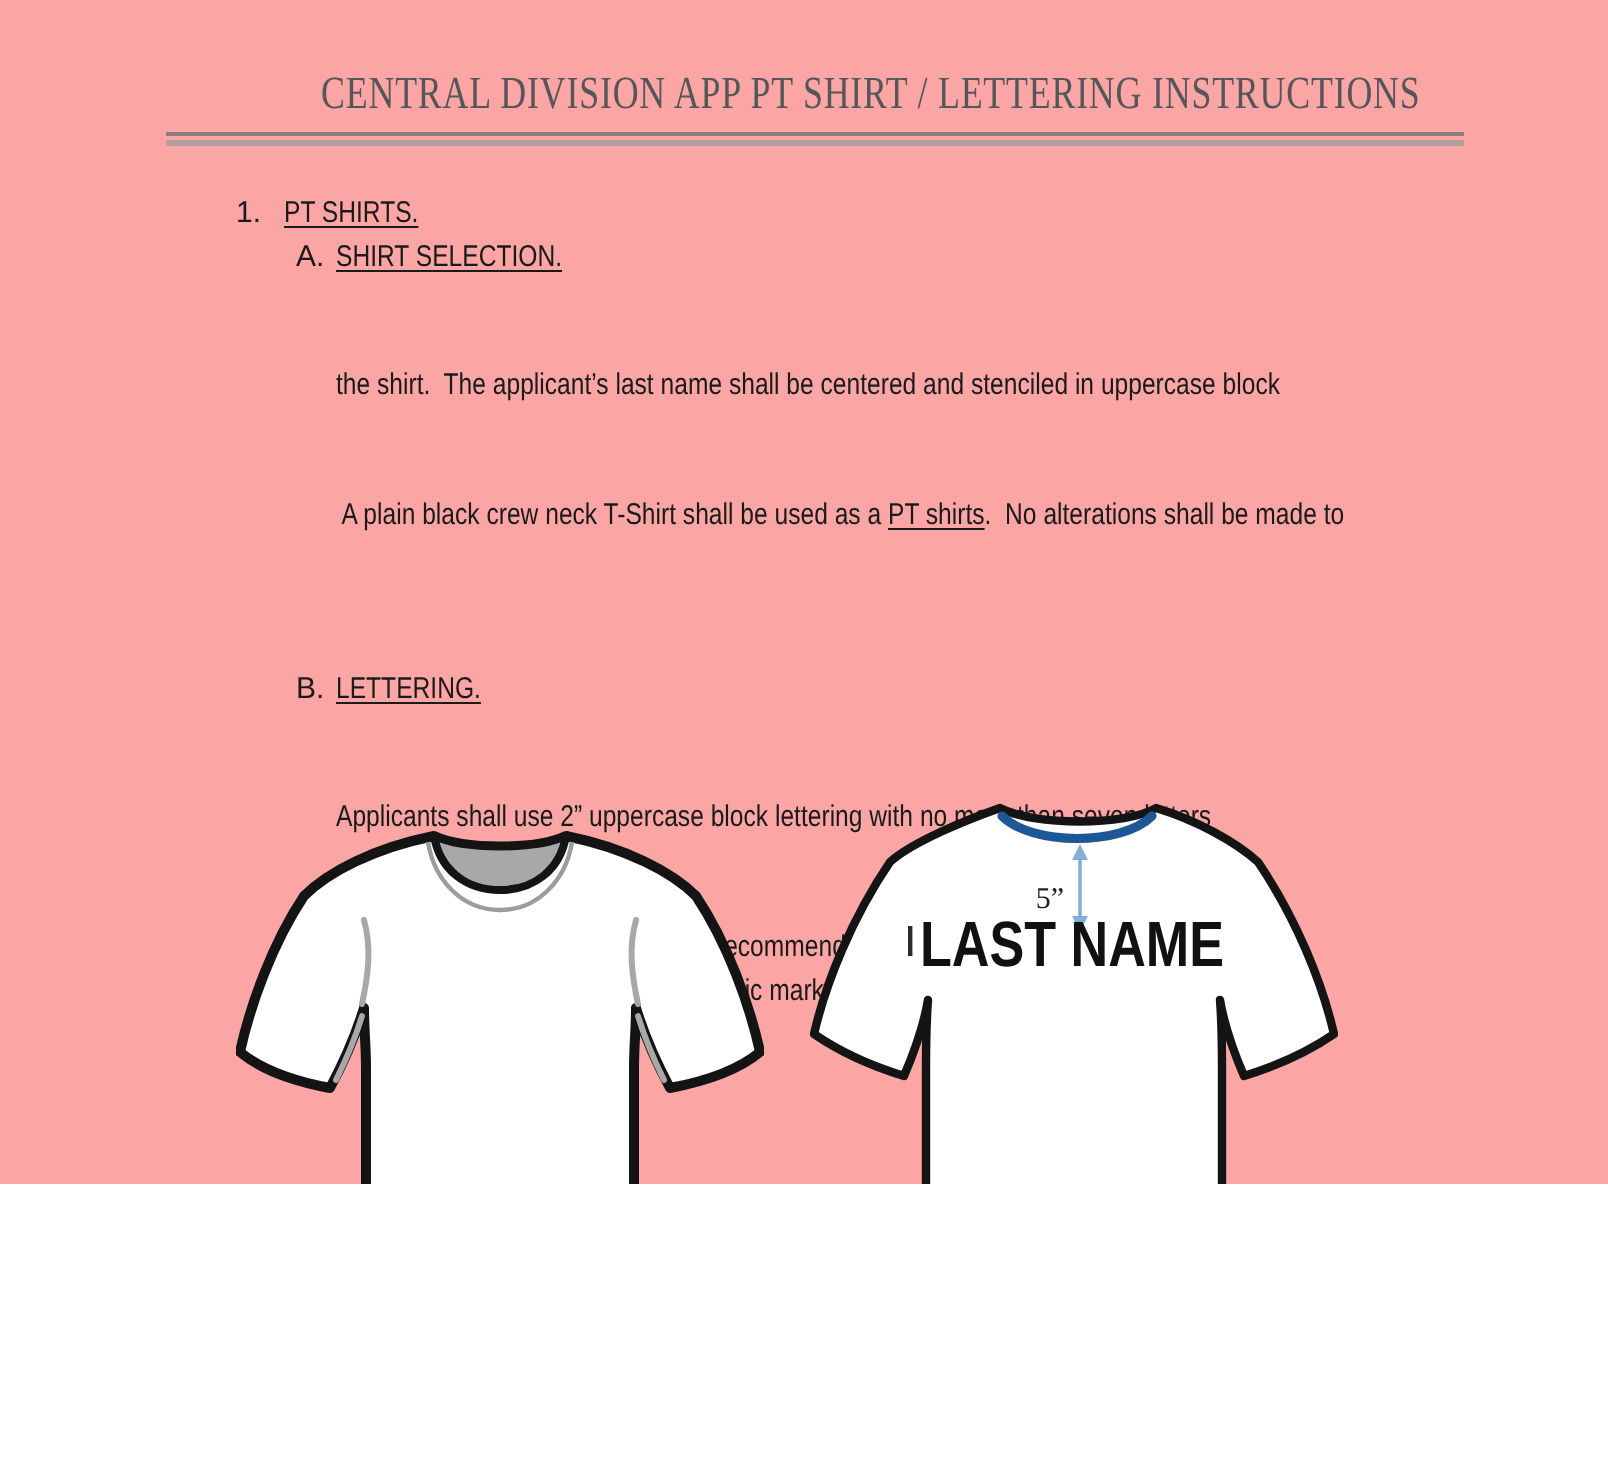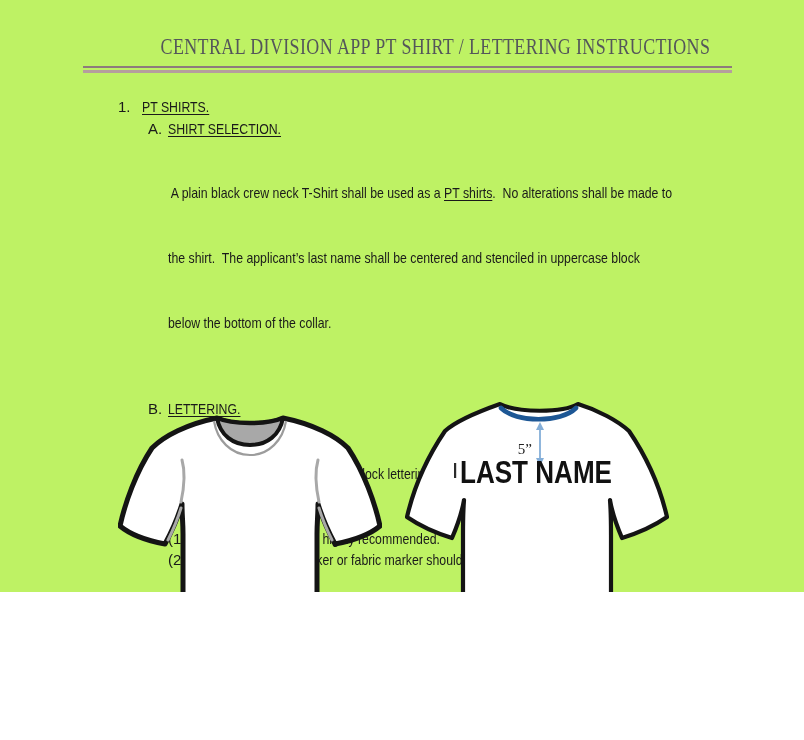--- a/index.html
+++ b/index.html
@@ -1,19 +1,19 @@
 <!DOCTYPE html>
 <html><head>
 <meta charset="utf-8">
 <style>
   html,body{margin:0;padding:0;background:#ffffff;}
   .page{
     position:relative;
     width:804px;height:592px;
-    background:#bef264;
+    background:#fca5a5;
     font-family:"Liberation Sans",sans-serif;
     color:#1a1a1a;
     overflow:hidden;
   }
   
   .title-wrap{
     position:absolute;left:83px;top:34px;width:649px;
     text-align:center;white-space:nowrap;
   }
   .title{
@@ -81,23 +81,22 @@
       <span class="num">1.</span>
       <span class="scale u">PT SHIRTS.</span>
     </div>
 
     <div class="row row-sub">
       <span class="num">A.</span>
       <span class="scale u">SHIRT SELECTION.</span>
     </div>
 
     <div class="para">
+      <div class="line"><span class="scale">the shirt.  The applicant’s last name shall be centered and stenciled in uppercase block</span></div>
       <div class="line"><span class="scale"><span> A plain black crew neck T-Shirt shall be used as a </span><span class="u">PT shirts</span><span>.  No alterations shall be made to</span></span></div>
-      <div class="line"><span class="scale">the shirt.  The applicant’s last name shall be centered and stenciled in uppercase block</span></div>
-      <div class="line"><span class="scale">below the bottom of the collar.</span></div>
     </div>
 
     <div class="spacer"></div>
 
     <div class="row row-sub">
       <span class="num">B.</span>
       <span class="scale u">LETTERING.</span>
     </div>
 
     <div class="para">

